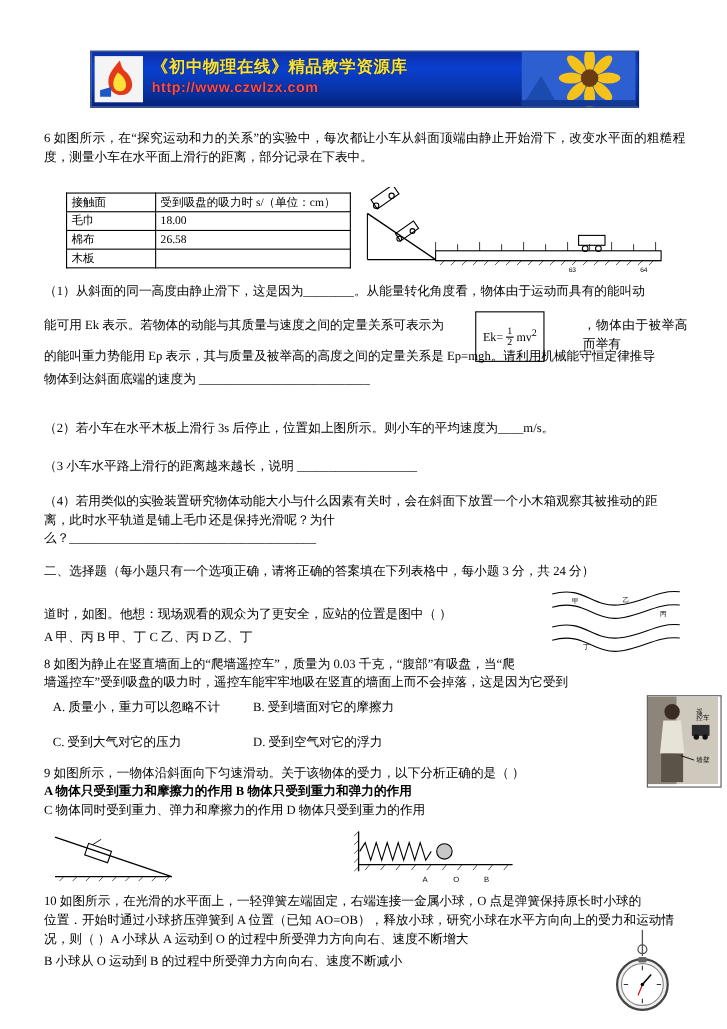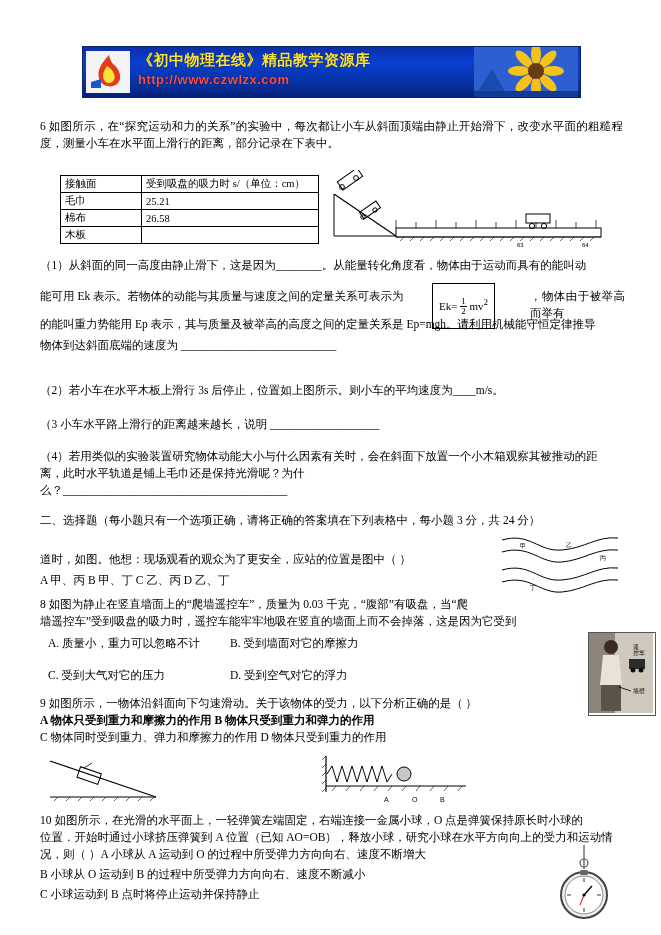--- a/index.html
+++ b/index.html
@@ -138,21 +138,21 @@
   <div class="blk" style="left:40px; top:118px; width:583px;">6 如图所示，在“探究运动和力的关系”的实验中，每次都让小车从斜面顶端由静止开始滑下，改变水平面的粗糙程度，测量小车在水平面上滑行的距离，部分记录在下表中。</div>
 
   <table class="datatable">
     <tbody>
         <tr>
       <td class="c1">接触面</td>
       <td class="c2">受到吸盘的吸力时 s/（单位：cm）</td>
     </tr>
     <tr>
       <td class="c1">毛巾</td>
-      <td class="c2">25.21</td>
+      <td class="c2">18.00</td>
     </tr>
     <tr>
       <td class="c1">棉布</td>
       <td class="c2">26.58</td>
     </tr>
     <tr>
       <td class="c1">木板</td>
       <td class="c2"></td>
     </tr>
   </tbody>
@@ -349,21 +349,20 @@
       <text x="64" y="50" font-size="7" font-family="Liberation Sans, sans-serif">A</text>
       <text x="92" y="50" font-size="7" font-family="Liberation Sans, sans-serif">O</text>
       <text x="120" y="50" font-size="7" font-family="Liberation Sans, sans-serif">B</text>
     </svg>
   </div>
 
   <div class="blk" style="left:40px; top:812px; width:583px;">10 如图所示，在光滑的水平面上，一轻弹簧左端固定，右端连接一金属小球，O 点是弹簧保持原长时小球的</div>
   <div class="blk" style="left:40px; top:829px; width:583px;">位置．开始时通过小球挤压弹簧到 A 位置（已知 AO=OB），释放小球，研究小球在水平方向向上的受力和运动情</div>
   <div class="blk" style="left:40px; top:846px; width:583px;">况，则（    ）A 小球从 A 运动到 O 的过程中所受弹力方向向右、速度不断增大</div>
   <div class="blk" style="left:40px; top:866px; width:520px;">B 小球从 O 运动到 B 的过程中所受弹力方向向右、速度不断减小</div>
-  <div class="blk" style="left:40px; top:886px; width:520px;">C 小球运动到 B 点时将停止运动并保持静止</div>
 
   <div class="photo" style="left:556px; top:845px; width:56px; height:78px;">
     <svg width="56" height="78" viewBox="0 0 56 78">
       <line x1="28" y1="0" x2="28" y2="24" stroke="#555" stroke-width="1.2"></line>
       <circle cx="28" cy="18" r="4" fill="none" stroke="#555" stroke-width="1.2"></circle>
       <circle cx="28" cy="50" r="23" fill="#efefef" stroke="#444" stroke-width="2"></circle>
       <circle cx="28" cy="50" r="19" fill="#fff" stroke="#888" stroke-width="1"></circle>
       <g stroke="#333" stroke-width="1">
         <line x1="28" y1="33" x2="28" y2="37"></line>
         <line x1="45" y1="50" x2="41" y2="50"></line>

